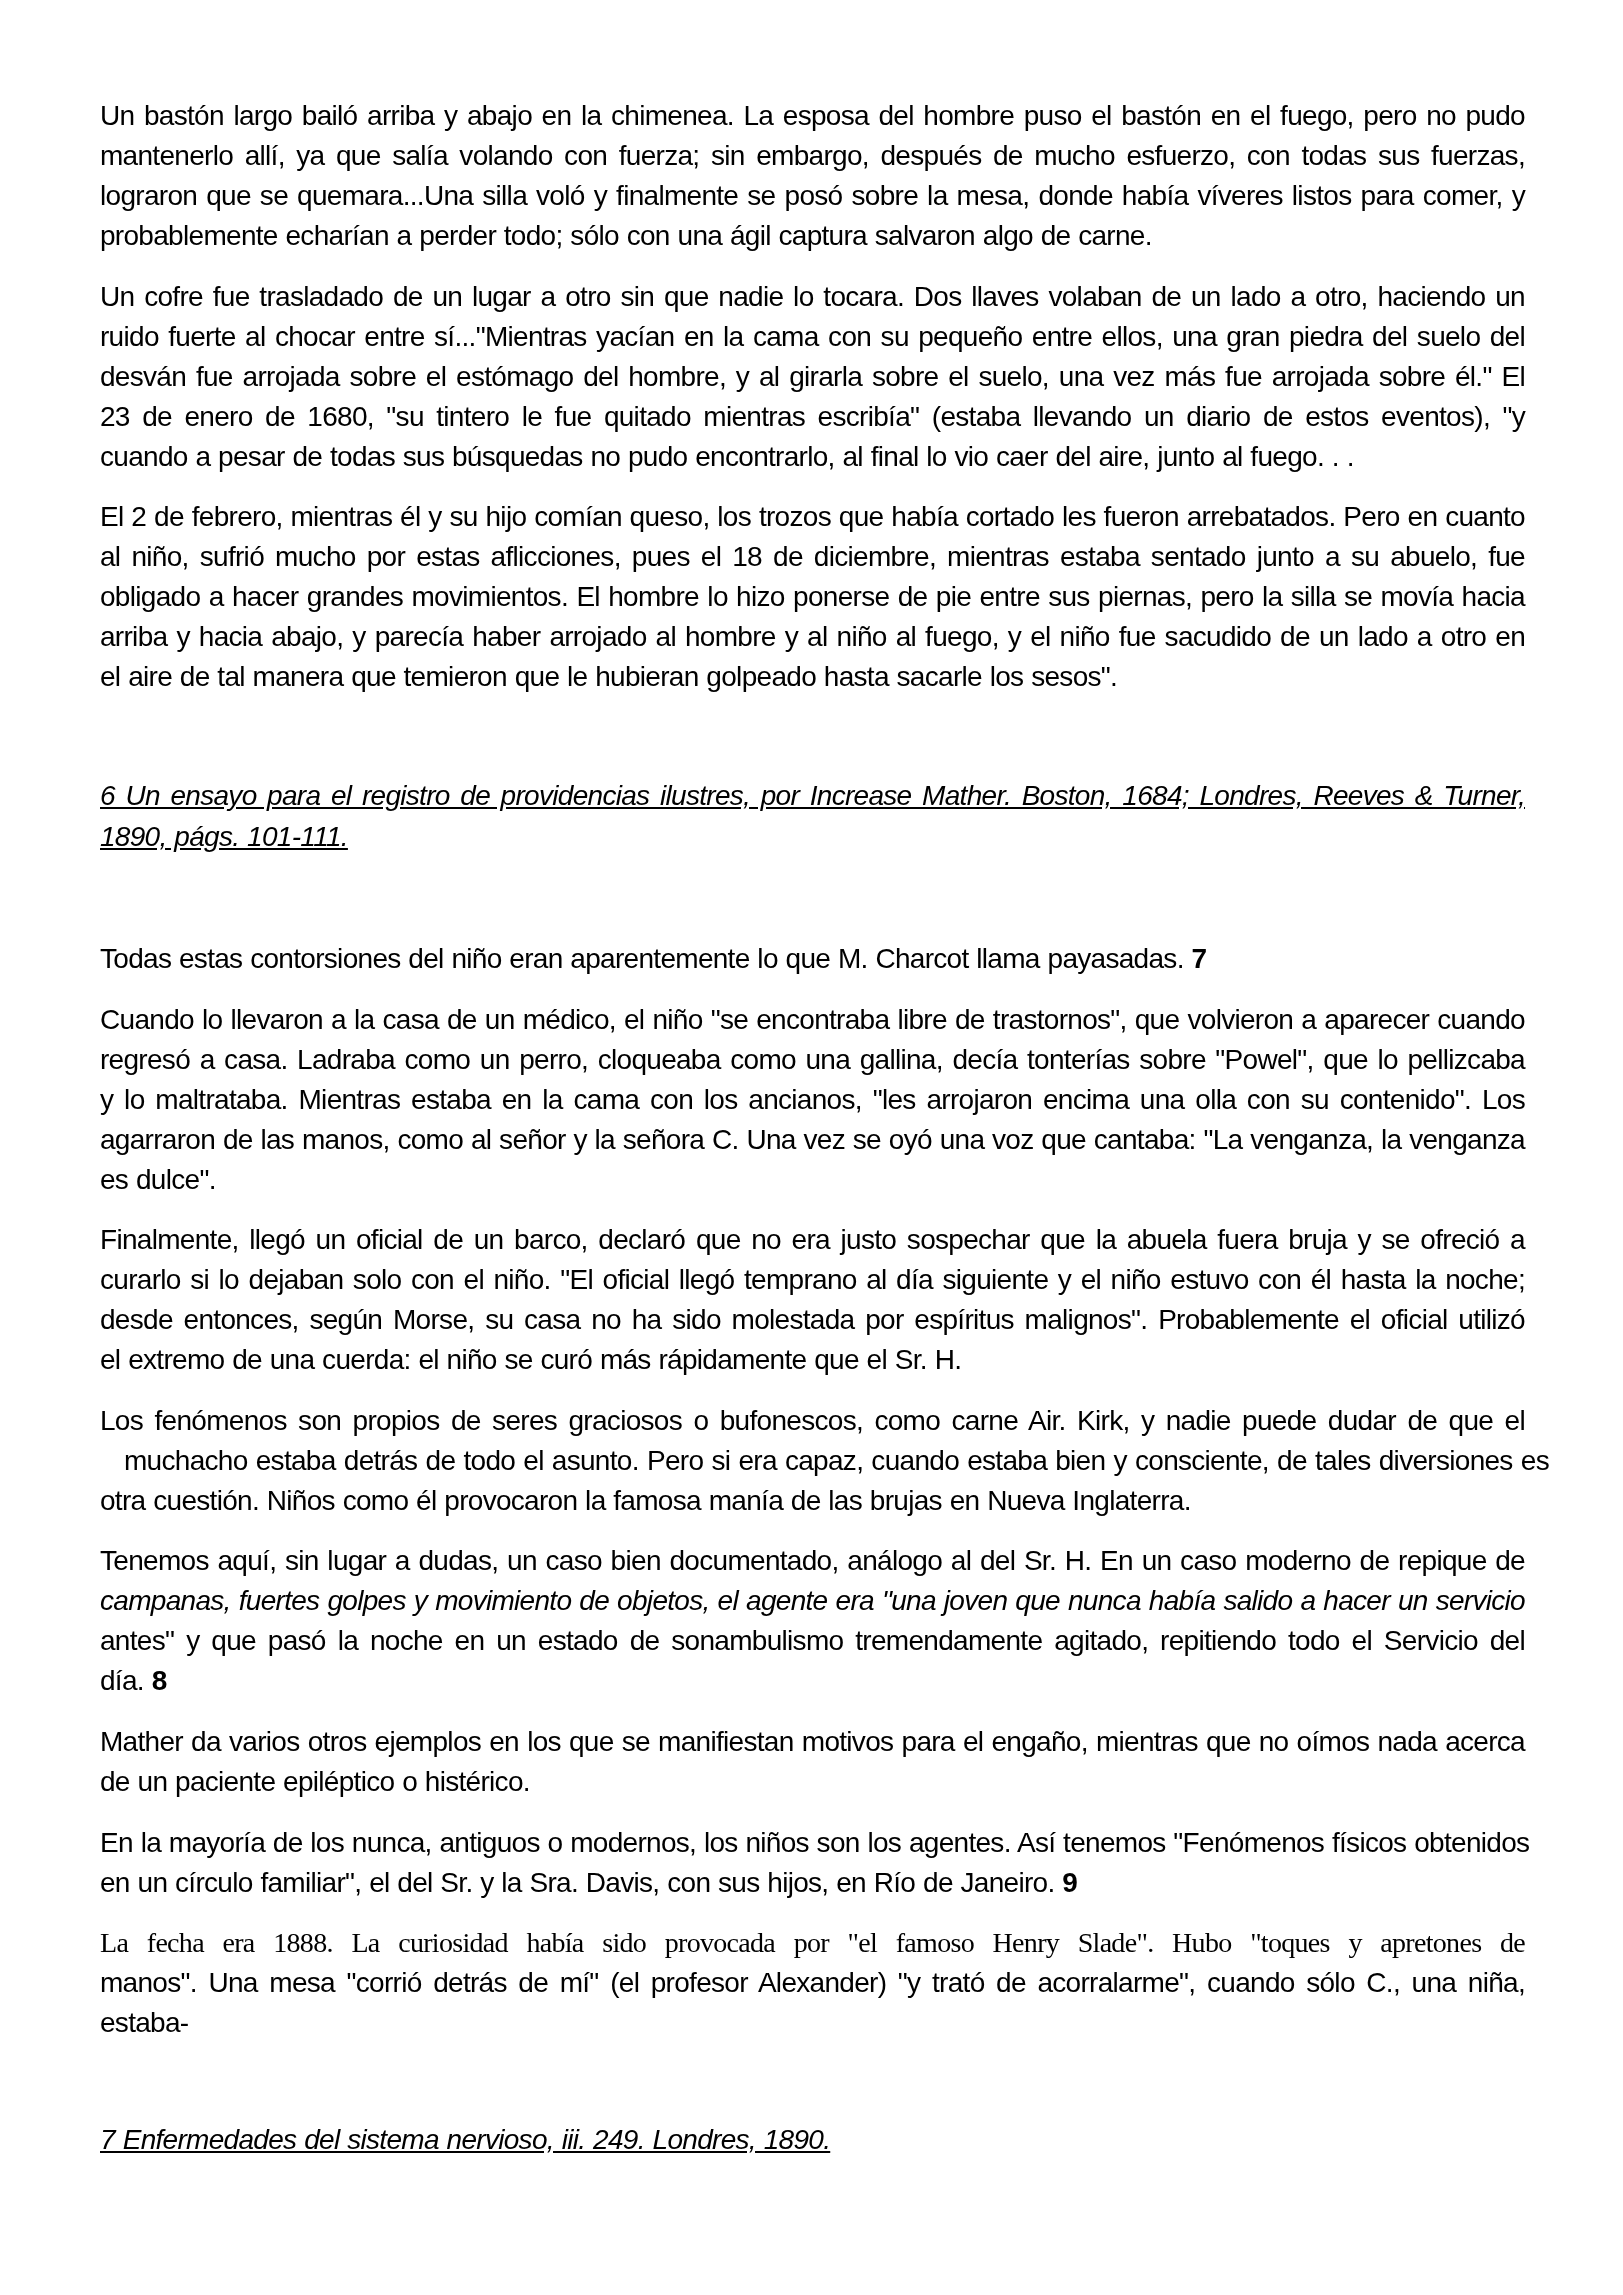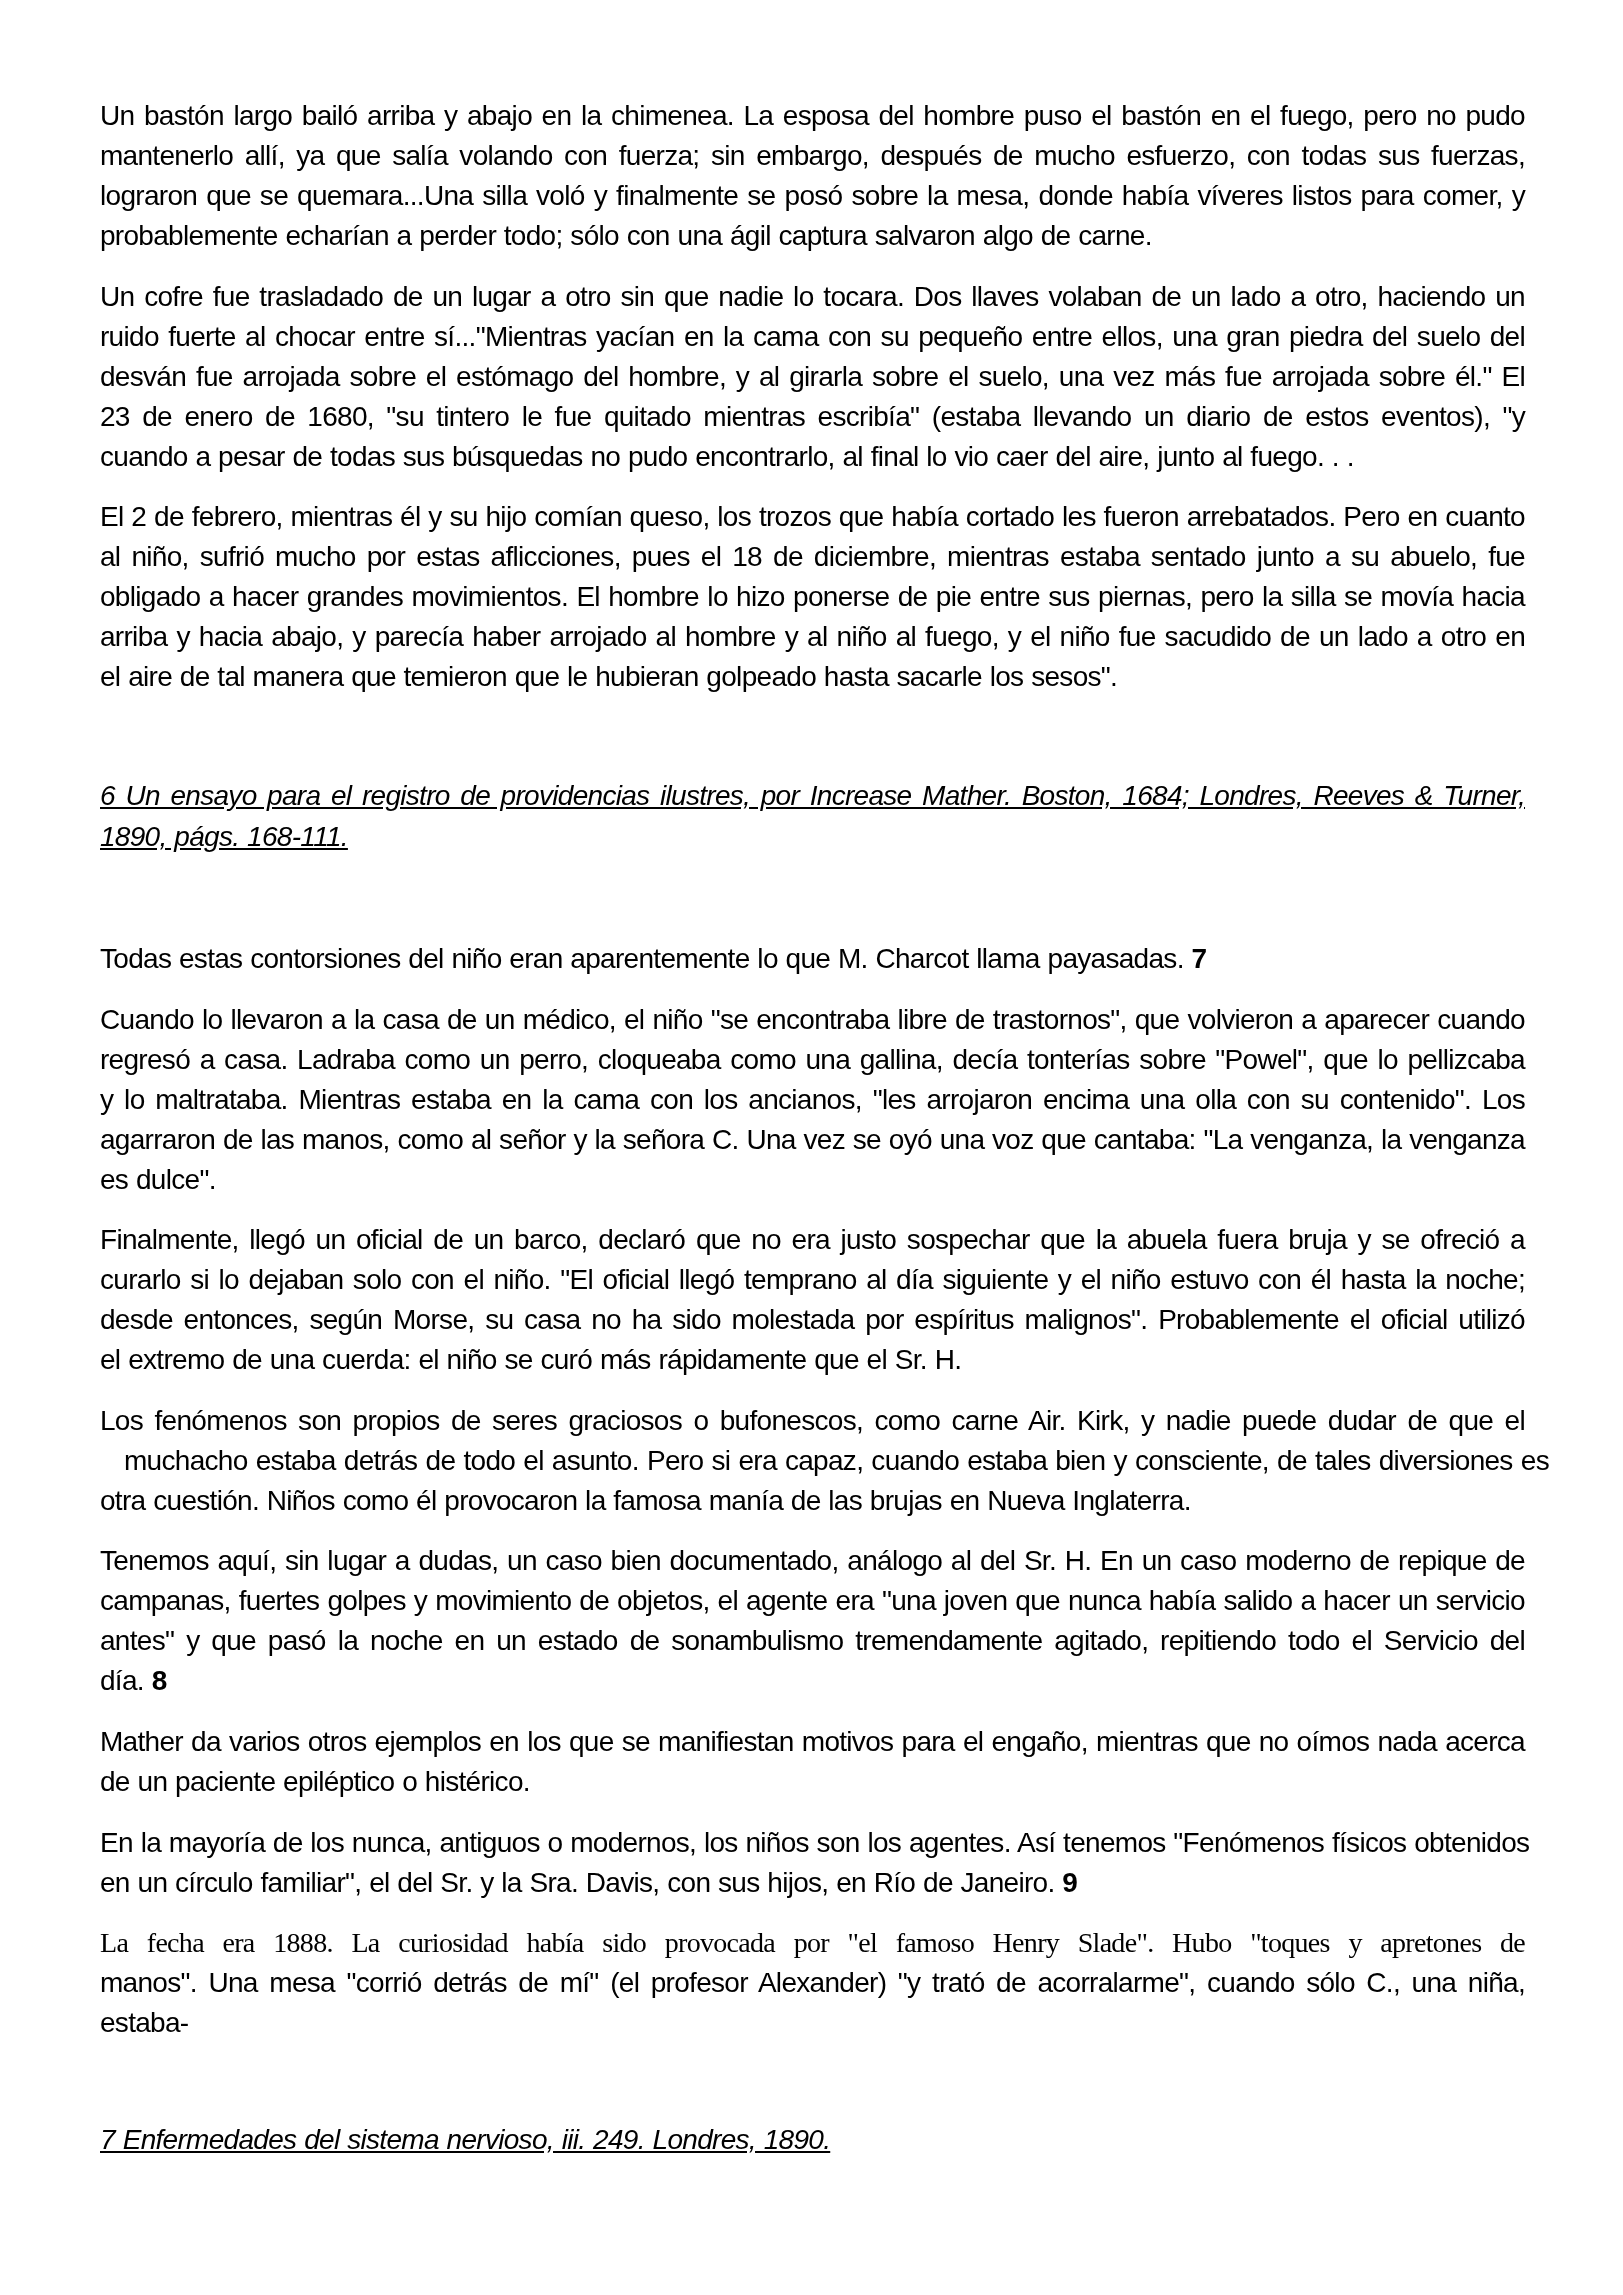--- a/index.html
+++ b/index.html
@@ -46,21 +46,21 @@
       <span class="line" style="width: 1425px;">El 2 de febrero, mientras él y su hijo comían queso, los trozos que había cortado les fueron arrebatados. Pero en cuanto</span>
       <span class="line" style="width: 1425px;">al niño, sufrió mucho por estas aflicciones, pues el 18 de diciembre, mientras estaba sentado junto a su abuelo, fue</span>
       <span class="line" style="width: 1425px;">obligado a hacer grandes movimientos. El hombre lo hizo ponerse de pie entre sus piernas, pero la silla se movía hacia</span>
       <span class="line" style="width: 1425px;">arriba y hacia abajo, y parecía haber arrojado al hombre y al niño al fuego, y el niño fue sacudido de un lado a otro en</span>
       <span class="line last">el aire de tal manera que temieron que le hubieran golpeado hasta sacarle los sesos".</span>
     </div>
   </div>
 
   <div class="block fn" style="top:775px;">
     <span class="line" style="width: 1425px;">6 Un ensayo para el registro de providencias ilustres, por Increase Mather. Boston, 1684; Londres, Reeves &amp; Turner,</span>
-    <span class="line last">1890, págs. 168-111.</span>
+    <span class="line last">1890, págs. 101-111.</span>
   </div>
 
   <div class="block" style="top:939px;">
     <div class="para">
       <span class="line last"><span>Todas estas contorsiones del niño eran aparentemente lo que M. Charcot llama payasadas. </span><span class="marker">7</span></span>
     </div>
     <div class="para">
       <span class="line" style="width: 1425px;">Cuando lo llevaron a la casa de un médico, el niño "se encontraba libre de trastornos", que volvieron a aparecer cuando</span>
       <span class="line" style="width: 1425px;">regresó a casa. Ladraba como un perro, cloqueaba como una gallina, decía tonterías sobre "Powel", que lo pellizcaba</span>
       <span class="line" style="width: 1425px;">y lo maltrataba. Mientras estaba en la cama con los ancianos, "les arrojaron encima una olla con su contenido". Los</span>
@@ -73,21 +73,21 @@
       <span class="line" style="width: 1425px;">desde entonces, según Morse, su casa no ha sido molestada por espíritus malignos". Probablemente el oficial utilizó</span>
       <span class="line last">el extremo de una cuerda: el niño se curó más rápidamente que el Sr. H.</span>
     </div>
     <div class="para">
       <span class="line" style="width: 1425px;">Los fenómenos son propios de seres graciosos o bufonescos, como carne Air. Kirk, y nadie puede dudar de que el</span>
       <span class="line" style="width: 1425px; margin-left: 24px;">muchacho estaba detrás de todo el asunto. Pero si era capaz, cuando estaba bien y consciente, de tales diversiones es</span>
       <span class="line last">otra cuestión. Niños como él provocaron la famosa manía de las brujas en Nueva Inglaterra.</span>
     </div>
     <div class="para">
       <span class="line" style="width: 1425px;">Tenemos aquí, sin lugar a dudas, un caso bien documentado, análogo al del Sr. H. En un caso moderno de repique de</span>
-      <span class="line" style="width: 1425px;">campanas, fuertes golpes y movimiento de objetos, el agente era "una joven que nunca había salido a hacer un servicio</span>
+      <span class="line" style="width: 1425px; font-style: italic;">campanas, fuertes golpes y movimiento de objetos, el agente era "una joven que nunca había salido a hacer un servicio</span>
       <span class="line" style="width: 1425px;">antes" y que pasó la noche en un estado de sonambulismo tremendamente agitado, repitiendo todo el Servicio del</span>
       <span class="line last"><span>día. </span><span class="marker">8</span></span>
     </div>
     <div class="para">
       <span class="line" style="width: 1425px;">Mather da varios otros ejemplos en los que se manifiestan motivos para el engaño, mientras que no oímos nada acerca</span>
       <span class="line last">de un paciente epiléptico o histérico.</span>
     </div>
     <div class="para">
       <span class="line" style="width: 1425px;">En la mayoría de los nunca, antiguos o modernos, los niños son los agentes. Así tenemos "Fenómenos físicos obtenidos</span>
       <span class="line last"><span>en un círculo familiar", el del Sr. y la Sra. Davis, con sus hijos, en Río de Janeiro. </span><span class="marker">9</span></span>

